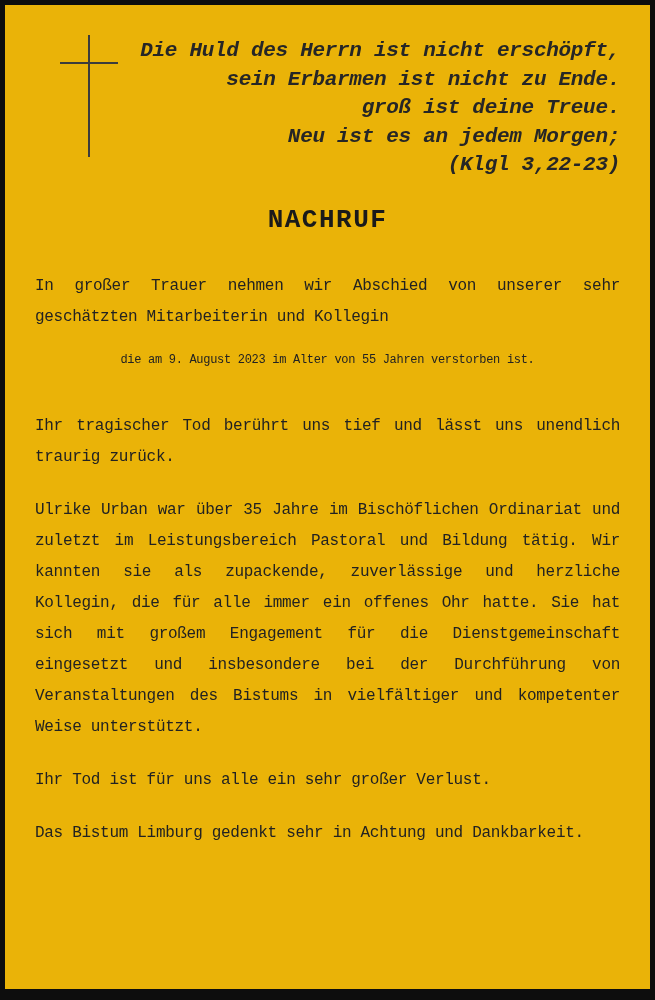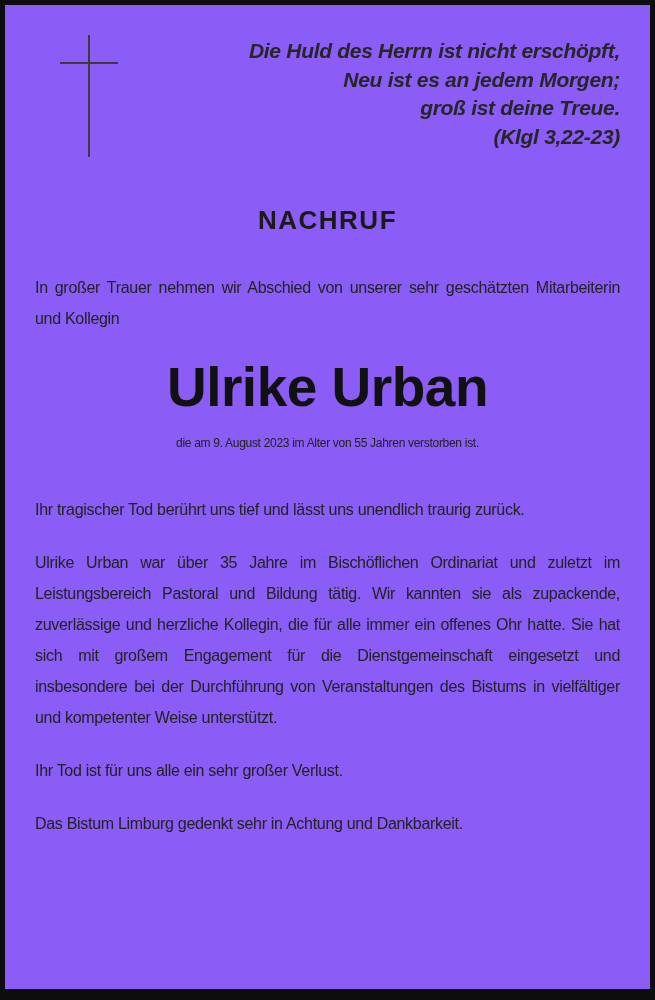--- a/index.html
+++ b/index.html
@@ -2,25 +2,25 @@
 <html lang="de"><head>
 <meta charset="utf-8">
 <style>
   html, body { margin: 0; padding: 0; background: #ffffff; }
 
   .page {
     position: relative;
     width: 655px;
     height: 1000px;
     box-sizing: border-box;
-    background: #8b5cf6;
+    background: #eab308;
     border-style: solid;
     border-color: #0d0d0d;
     border-width: 5px 5px 11px 5px;
-    font-family: Liberation Sans, sans-serif;
+    font-family: Liberation Mono, monospace;
     font-stretch: semi-condensed;
     color: #1f1f1f;
     overflow: hidden;
   }
 
   .content {
     position: relative;
     box-sizing: border-box;
     width: 100%;
     height: 100%;
@@ -120,31 +120,31 @@
 <div class="page">
   <div class="content">
 
     <div class="header">
       <div class="cross">
         <div class="v"></div>
         <div class="h"></div>
       </div>
       <div class="quote">
         <div>Die Huld des Herrn ist nicht erschöpft,</div>
+        <div>sein Erbarmen ist nicht zu Ende.</div>
+        <div>groß ist deine Treue.</div>
         <div>Neu ist es an jedem Morgen;</div>
-        <div>groß ist deine Treue.</div>
         <div>(Klgl 3,22-23)</div>
       </div>
     </div>
 
     <div class="title">NACHRUF</div>
 
     <div class="para intro">In großer Trauer nehmen wir Abschied von unserer sehr geschätzten Mitarbeiterin und Kollegin</div>
 
-    <div class="deceased-name">Ulrike Urban</div>
 
     <div class="death-line">die am 9. August 2023 im Alter von 55 Jahren verstorben ist.</div>
 
     <div class="para gap-lg">Ihr tragischer Tod berührt uns tief und lässt uns unendlich traurig zurück.</div>
     <div class="para">Ulrike Urban war über 35 Jahre im Bischöflichen Ordinariat und zuletzt im Leistungsbereich Pastoral und Bildung tätig. Wir kannten sie als zupackende, zuverlässige und herzliche Kollegin, die für alle immer ein offenes Ohr hatte. Sie hat sich mit großem Engagement für die Dienstgemeinschaft eingesetzt und insbesondere bei der Durchführung von Veranstaltungen des Bistums in vielfältiger und kompetenter Weise unterstützt.</div>
     <div class="para">Ihr Tod ist für uns alle ein sehr großer Verlust.</div>
     <div class="para">Das Bistum Limburg gedenkt sehr in Achtung und Dankbarkeit.</div>
 
 
   </div>

